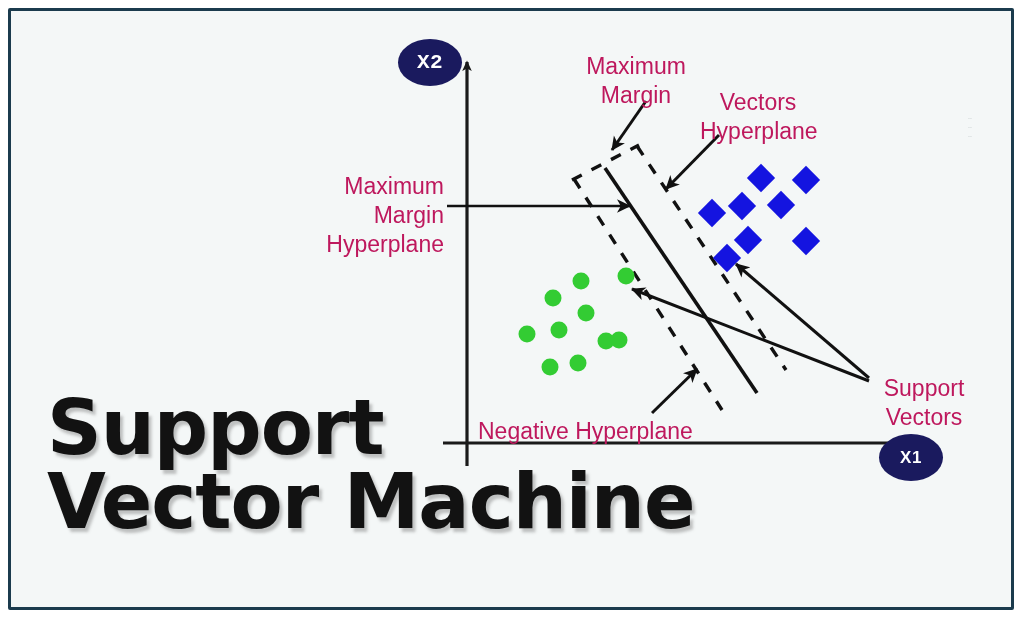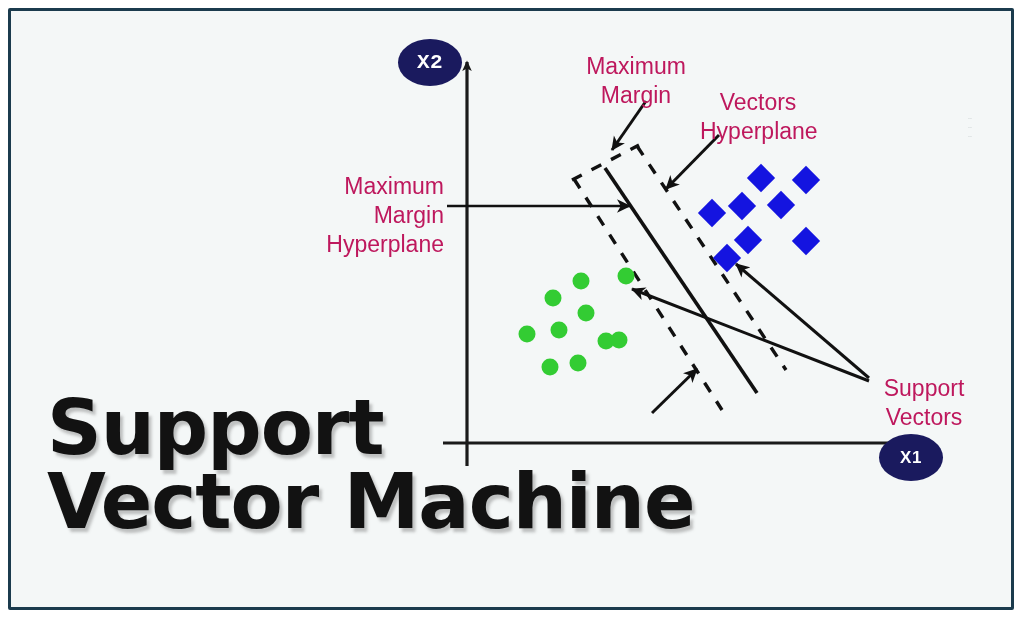--- a/index.html
+++ b/index.html
@@ -211,20 +211,21 @@
     <span>X1</span>
   </div>
 
   <div class="ann" id="ann-max-margin">Maximum
 Margin</div>
   <div class="ann" id="ann-positive">Vectors
 Hyperplane</div>
   <div class="ann" id="ann-mmh">Maximum
 Margin
 Hyperplane</div>
+  <div class="ann" id="ann-negative">Negative Hyperplane</div>
   <div class="ann" id="ann-support">Support
 Vectors</div>
 
   <div id="title">Support
 Vector Machine</div>
 
   <div id="watermark">..
 ..
 ..</div>
 </div>

